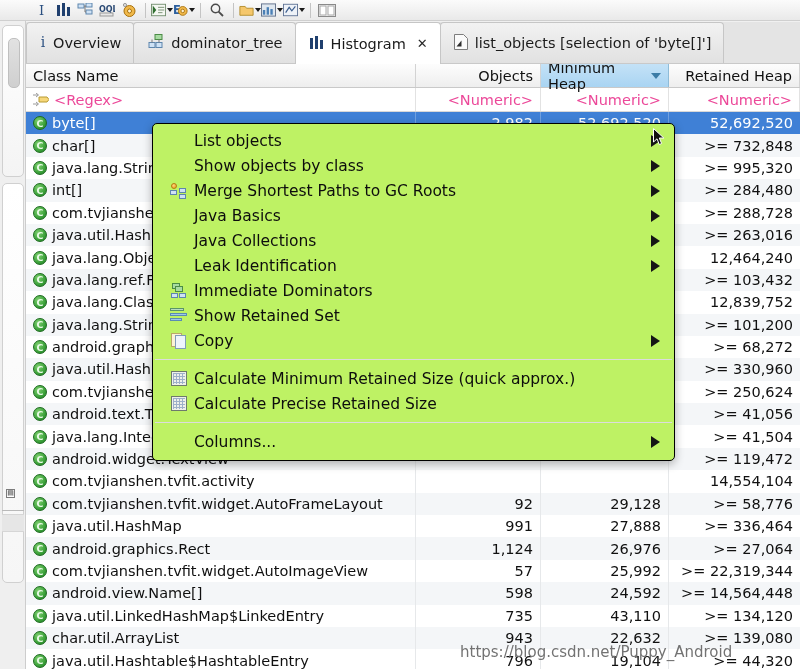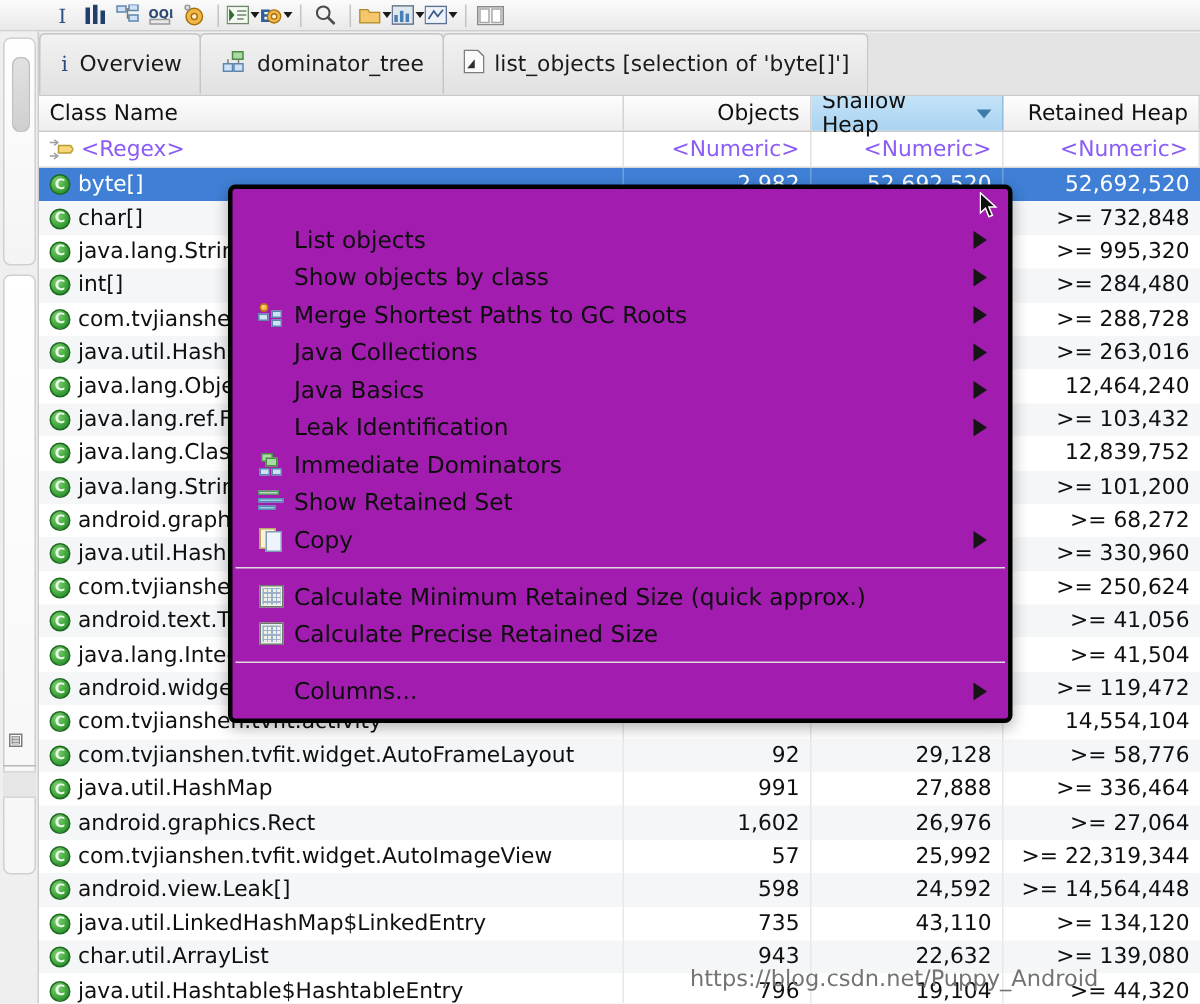--- a/index.html
+++ b/index.html
@@ -135,21 +135,21 @@
   }
   .col-class  { width: 390px; justify-content: flex-start; }
   .col-obj    { width: 125px; justify-content: flex-end; }
   .col-shal   { width: 128px; justify-content: flex-end; }
   .col-ret    { width: 131px; justify-content: flex-end; }
 
   .filter-row {
     display: flex; height: 24px;
     background: #ffffff;
     border-bottom: 1px solid #d8d8d8;
-    font-size: 14.5px; color: #8b5cf6;
+    font-size: 14.5px; color: #ec4899;
   }
   .fcell {
     display: flex; align-items: center; padding: 0 7px;
     border-right: 1px solid #e2e2e2;
   }
   .fcell.c1 { width: 390px; gap: 5px; }
   .fcell.c2 { width: 125px; justify-content: flex-end; }
   .fcell.c3 { width: 128px; justify-content: flex-end; }
   .fcell.c4 { width: 131px; justify-content: flex-end; }
 
@@ -179,25 +179,25 @@
     color: #eafbe8; font-size: 9.5px; font-weight: bold;
     display: flex; align-items: center; justify-content: center;
     flex: none;
     font-family: "DejaVu Sans", sans-serif;
   }
   .regex-icon { width: 16px; height: 14px; flex: none; }
 
   
   .ctx {
     position: absolute; left: 152px; top: 123px; width: 523px;
-    background: #a21caf;
-    border: 3px solid #000000;
+    background: #bef264;
+    border: 1px solid #000000;
     border-radius: 5px;
     box-shadow: 0 3px 10px rgba(0,0,0,0.30);
-    padding: 21px 0 6px 0;
+    padding: 4px 0 6px 0;
     z-index: 50;
     font-size: 15.5px; color: #0d0d0d;
   }
   .mi {
     display: flex; align-items: center;
     height: 25px;
     padding: 0 14px 0 16px;
     position: relative;
     white-space: nowrap;
   }
@@ -404,20 +404,31 @@
           <svg width="17" height="15" viewBox="0 0 17 15">
             <rect x="8" y="0.5" width="7" height="5" fill="#a8dba2" stroke="#4b8b46"></rect>
             <rect x="2" y="8.5" width="6" height="5" fill="#cfe2f5" stroke="#5e86ad"></rect>
             <rect x="9" y="8.5" width="6" height="5" fill="#cfe2f5" stroke="#5e86ad"></rect>
             <path d="M5 5.5 v3 M12 5.5 v3" stroke="#7a7a7a" fill="none"></path>
           </svg>
         </span>
         <span>dominator_tree</span>
       </div>
 
+      <div class="tab active">
+        <span>
+          <svg width="15" height="15" viewBox="0 0 15 15">
+            <rect x="1" y="3" width="3" height="11" fill="#1f3f6e"></rect>
+            <rect x="6" y="1" width="3" height="13" fill="#1f3f6e"></rect>
+            <rect x="11" y="5" width="3" height="9" fill="#1f3f6e"></rect>
+          </svg>
+        </span>
+        <span>Histogram</span>
+        <span class="tab-close">✕</span>
+      </div>
 
       <div class="tab">
         <span>
           <svg width="14" height="16" viewBox="0 0 14 16">
             <path d="M0.5 0.5 h9 l4 4 v11 h-13 z" fill="#fafafa" stroke="#7d7d7d"></path>
             <path d="M2.5 12.5 l5 -6 l0 6 z" fill="#2e2e2e"></path>
           </svg>
         </span>
         <span>list_objects [selection of 'byte[]']</span>
       </div>
@@ -428,21 +439,21 @@
   <div class="table-wrap">
 
     <div class="thead">
       <div class="th col-class">
         <span>Class Name</span>
       </div>
       <div class="th col-obj">
         <span>Objects</span>
       </div>
       <div class="th col-shal sorted">
-        <span>Shallow Heap</span>
+        <span>Minimum Heap</span>
         <span class="sort-caret"></span>
       </div>
       <div class="th col-ret">
         <span>Retained Heap</span>
       </div>
     </div>
 
     <div class="filter-row">
       <div class="fcell c1">
         <span class="regex-icon">
@@ -635,37 +646,37 @@
           </div>
           <div class="cell c2">991</div>
           <div class="cell c3">27,888</div>
           <div class="cell c4">&gt;= 336,464</div>
         </div>
         <div class="row even">
           <div class="cell c1">
             <span class="cls-icon">C</span>
             <span>android.graphics.Rect</span>
           </div>
-          <div class="cell c2">1,602</div>
+          <div class="cell c2">1,124</div>
           <div class="cell c3">26,976</div>
           <div class="cell c4">&gt;= 27,064</div>
         </div>
         <div class="row odd">
           <div class="cell c1">
             <span class="cls-icon">C</span>
             <span>com.tvjianshen.tvfit.widget.AutoImageView</span>
           </div>
           <div class="cell c2">57</div>
           <div class="cell c3">25,992</div>
           <div class="cell c4">&gt;= 22,319,344</div>
         </div>
         <div class="row even">
           <div class="cell c1">
             <span class="cls-icon">C</span>
-            <span>android.view.Leak[]</span>
+            <span>android.view.Name[]</span>
           </div>
           <div class="cell c2">598</div>
           <div class="cell c3">24,592</div>
           <div class="cell c4">&gt;= 14,564,448</div>
         </div>
         <div class="row odd">
           <div class="cell c1">
             <span class="cls-icon">C</span>
             <span>java.util.LinkedHashMap$LinkedEntry</span>
           </div>
@@ -709,25 +720,25 @@
             <span class="dot"></span>
             <span class="bx b1"></span>
             <span class="bx b2"></span>
             <span class="bx b3"></span>
           </span>
         </span>
         <span class="mi-label">Merge Shortest Paths to GC Roots</span>
         <span class="mi-arrow"></span>
       </div>
       <div class="mi noicon">
+        <span class="mi-label">Java Basics</span>
+        <span class="mi-arrow"></span>
+      </div>
+      <div class="mi noicon">
         <span class="mi-label">Java Collections</span>
-        <span class="mi-arrow"></span>
-      </div>
-      <div class="mi noicon">
-        <span class="mi-label">Java Basics</span>
         <span class="mi-arrow"></span>
       </div>
       <div class="mi noicon">
         <span class="mi-label">Leak Identification</span>
         <span class="mi-arrow"></span>
       </div>
       <div class="mi">
         <span class="mi-ico">
           <span class="ic-dom">
             <span class="g1"></span>

